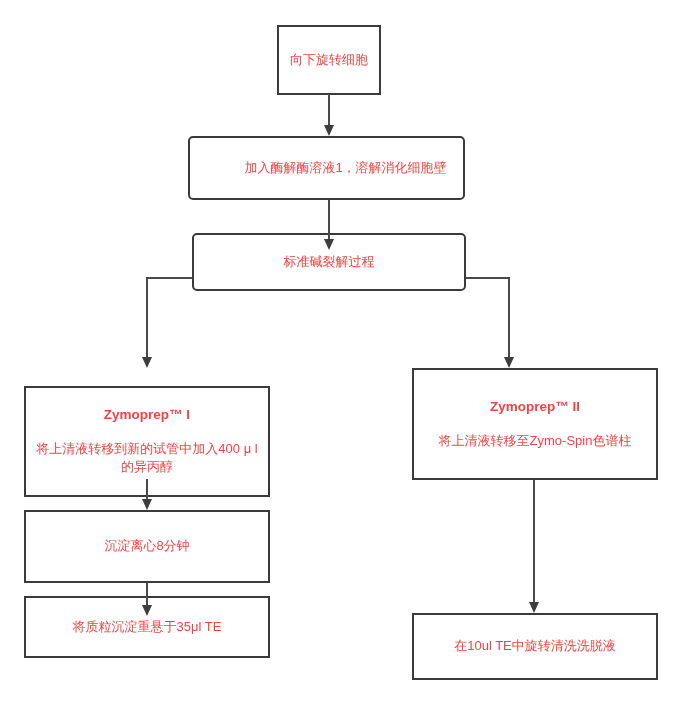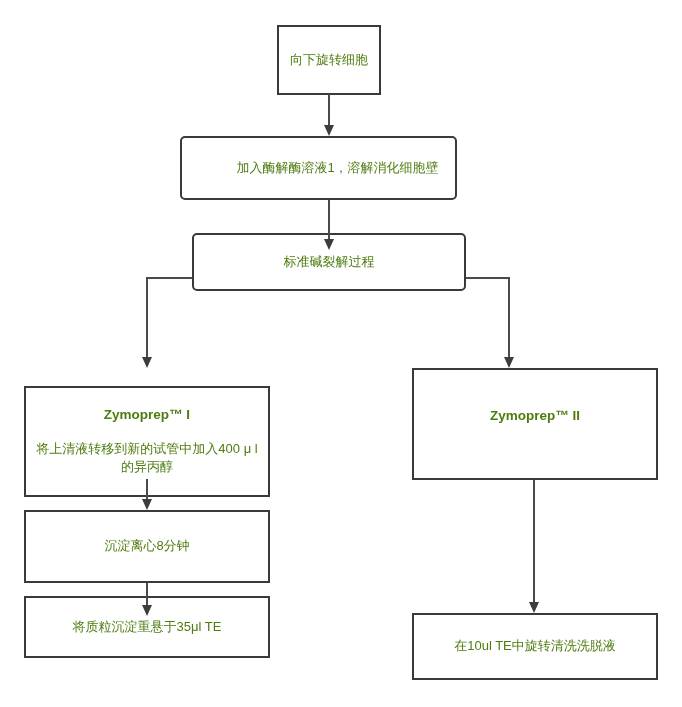--- a/index.html
+++ b/index.html
@@ -2,21 +2,21 @@
 <html><head>
 <meta charset="utf-8">
 <style>
   html, body { margin: 0; padding: 0; background: #ffffff; }
   .canvas {
     position: relative;
     width: 682px;
     height: 707px;
     background: #ffffff;
     font-family: "Liberation Sans", "DejaVu Sans", sans-serif;
-    color: #4d7c0f;
+    color: #ef4444;
     overflow: hidden;
   }
   .node {
     position: absolute;
     box-sizing: border-box;
     border: 2px solid #3a3a3a;
     background: #ffffff;
     display: flex;
     flex-direction: column;
     align-items: center;
@@ -42,36 +42,37 @@
 </style>
 </head>
 <body>
 
 <div class="canvas">
 
   <div class="node" style="left:277px; top:25px; width:104px; height:70px;">
     <div class="node-body">向下旋转细胞</div>
   </div>
 
-  <div class="node rounded" style="left:180px; top:136px; width:277px; height:64px;padding-left:46px;">
+  <div class="node rounded" style="left:188px; top:136px; width:277px; height:64px;padding-left:46px;">
     <div class="node-body">加入酶解酶溶液1，溶解消化细胞壁</div>
   </div>
 
   <div class="node rounded" style="left:192px; top:233px; width:274px; height:58px;">
     <div class="node-body">标准碱裂解过程</div>
   </div>
 
   <div class="node" style="left:24px; top:368px; width:246px; height:111px;margin-top:18px;">
     <div class="node-title">Zymoprep™ I</div>
     <div class="node-body">将上清液转移到新的试管中加入400 μ l
 的异丙醇</div>
   </div>
 
   <div class="node" style="left:412px; top:368px; width:246px; height:112px;text-align:right;">
     <div class="node-title">Zymoprep™ II</div>
+    <div class="node-body">将上清液转移至Zymo-Spin色谱柱</div>
   </div>
 
   <div class="node" style="left:24px; top:510px; width:246px; height:73px;">
     <div class="node-body">沉淀离心8分钟</div>
   </div>
 
   <div class="node" style="left:24px; top:596px; width:246px; height:62px;">
     <div class="node-body">将质粒沉淀重悬于35μl TE</div>
   </div>
 

